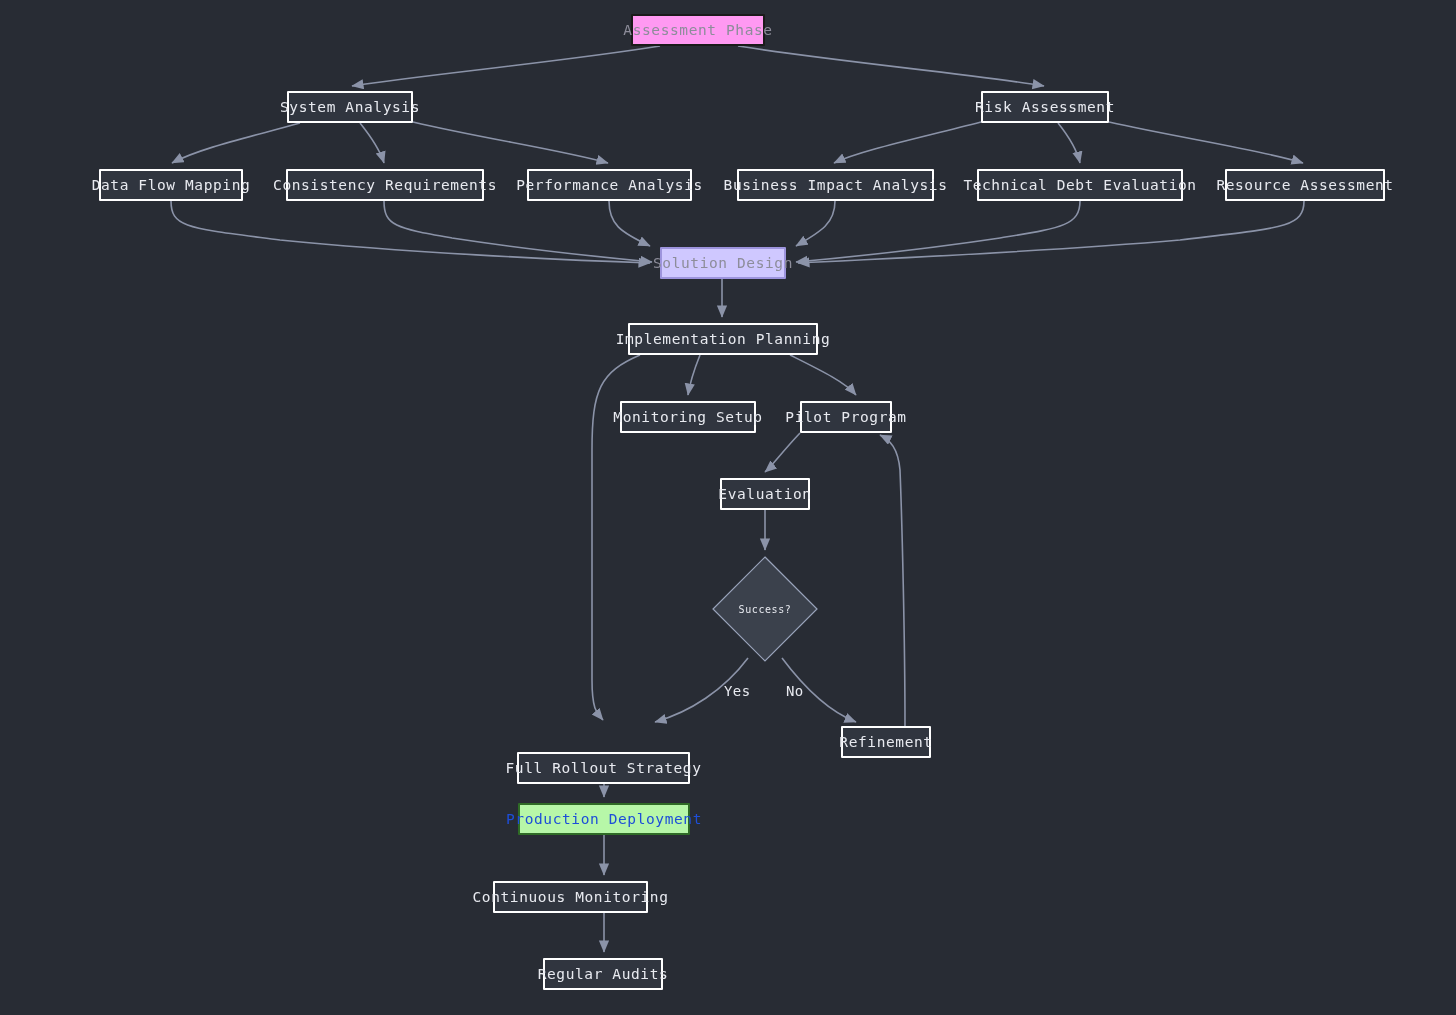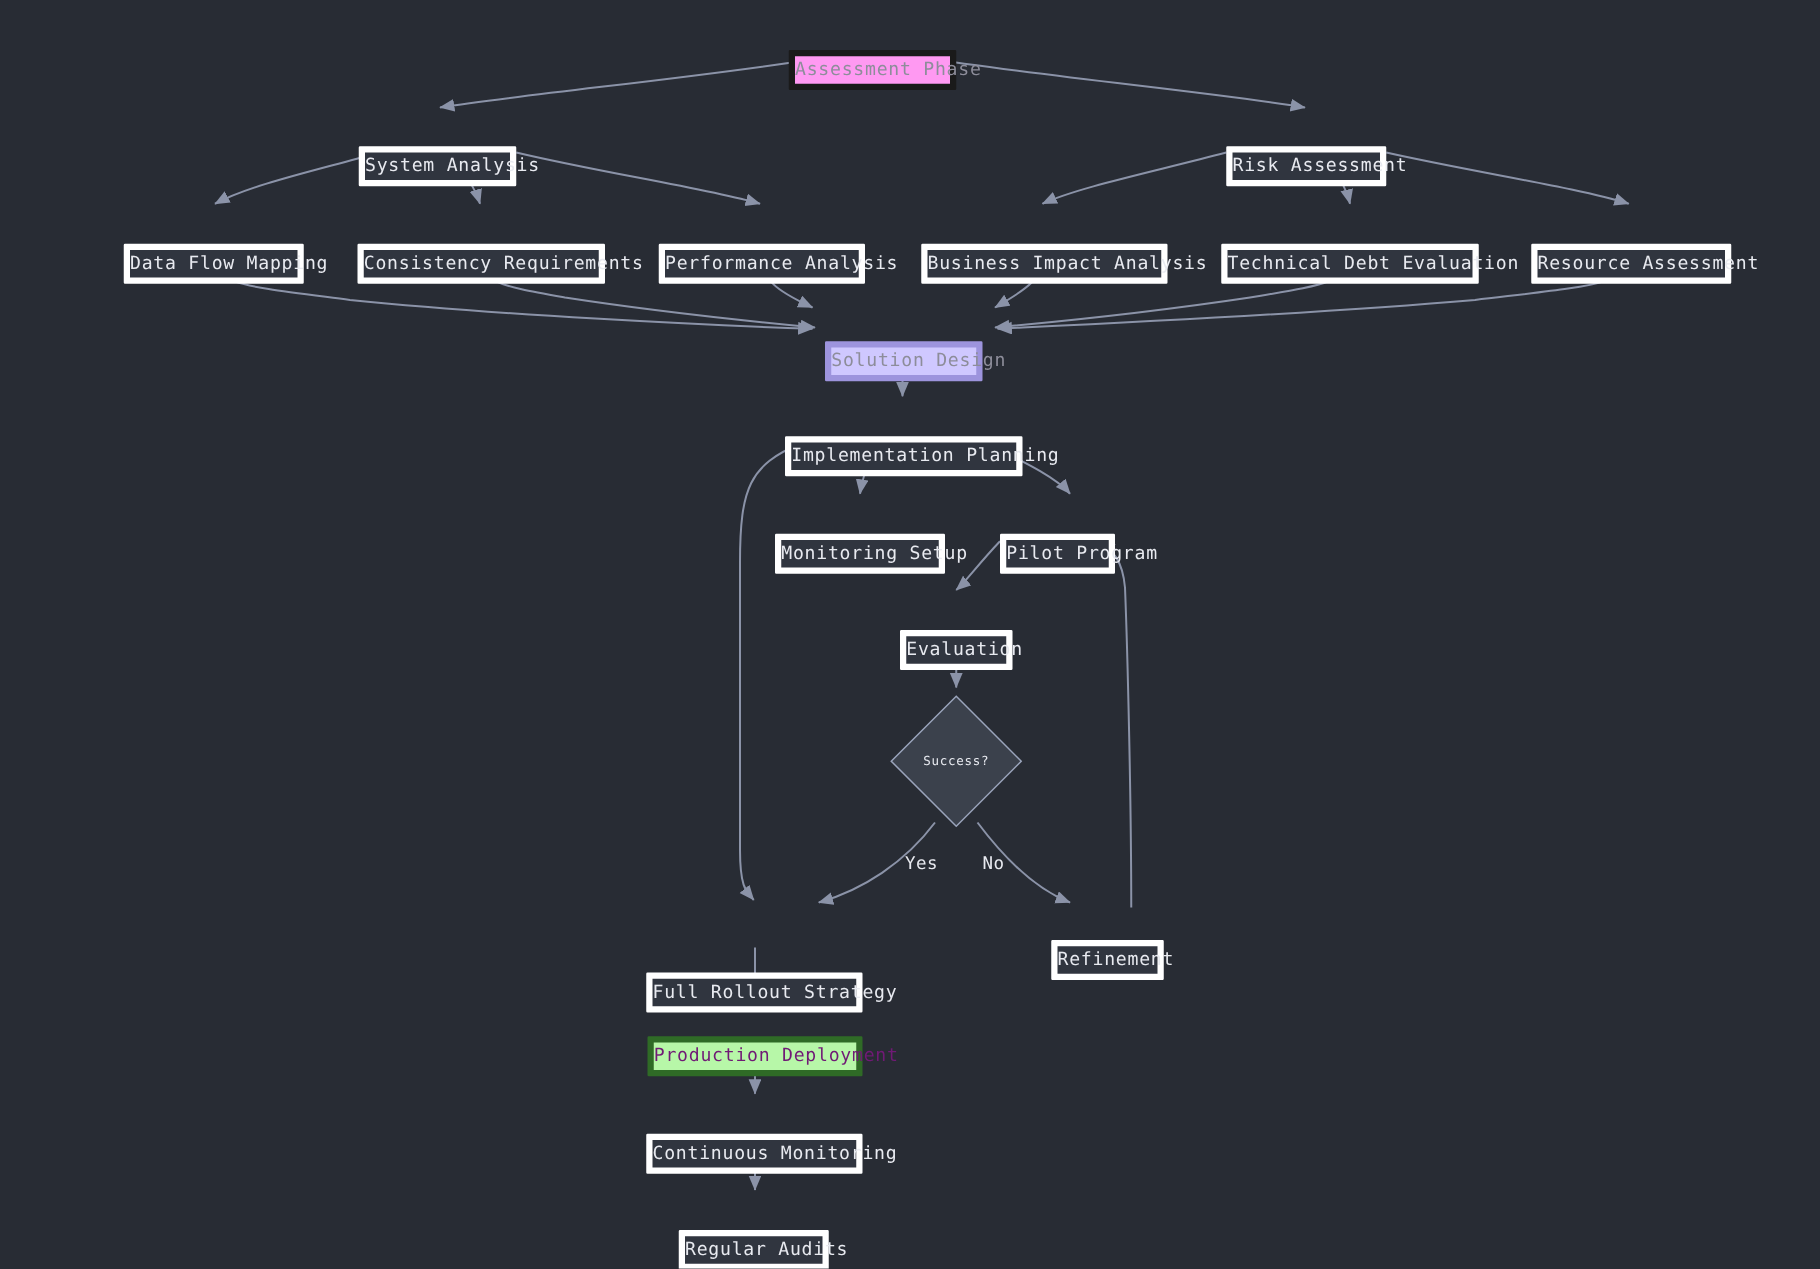--- a/index.html
+++ b/index.html
@@ -20,44 +20,44 @@
     position: absolute;
     left: 0; top: 0;
     width: 1456px;
     height: 1015px;
   }
   .node {
     position: absolute;
     box-sizing: border-box;
     display: flex;
     align-items: center;
-    border: 5px solid #ffffff;
+    justify-content: center;
+    border: 2px solid #ffffff;
     background: #30353f;
     color: #e8eaf0;
     font-size: 14.5px;
     letter-spacing: 0.6px;
     white-space: nowrap;
     border-radius: 1px;
     z-index: 5;
-    margin-top: 26px;
   }
   .node.special-pink {
     background: #ff99f2;
     border-color: #1a1a1a;
     color: #8d8d9a;
   }
   .node.special-purple {
     background: #cfc8ff;
     border-color: #9d94dd;
     color: #8d8d9a;
   }
   .node.special-green {
     background: #b7f7a8;
     border-color: #2f6b26;
-    color: #701a75;
+    color: #1d4ed8;
   }
   .diamond {
     position: absolute;
     z-index: 5;
   }
   .diamond .dshape {
     position: absolute;
     left: 0; top: 0;
     width: 100%;
     height: 100%;
@@ -177,21 +177,21 @@
       </div>
       <div class="node" style="left: 517px; top: 752px; width: 173px; height: 32px;">
         <span>Full Rollout Strategy</span>
       </div>
       <div class="node" style="left: 841px; top: 726px; width: 90px; height: 32px;">
         <span>Refinement</span>
       </div>
       <div class="node special-green" style="left: 518px; top: 803px; width: 172px; height: 32px;">
         <span>Production Deployment</span>
       </div>
-      <div class="node" style="left: 517px; top: 881px; width: 173px; height: 32px;">
+      <div class="node" style="left: 493px; top: 881px; width: 155px; height: 32px;">
         <span>Continuous Monitoring</span>
       </div>
       <div class="node" style="left: 543px; top: 958px; width: 120px; height: 32px;">
         <span>Regular Audits</span>
       </div>
     </div>
   <div id="labels">
       <div class="edge-label" style="left: 724px; top: 683px;">Yes</div>
       <div class="edge-label" style="left: 786px; top: 683px;">No</div>
     </div>

